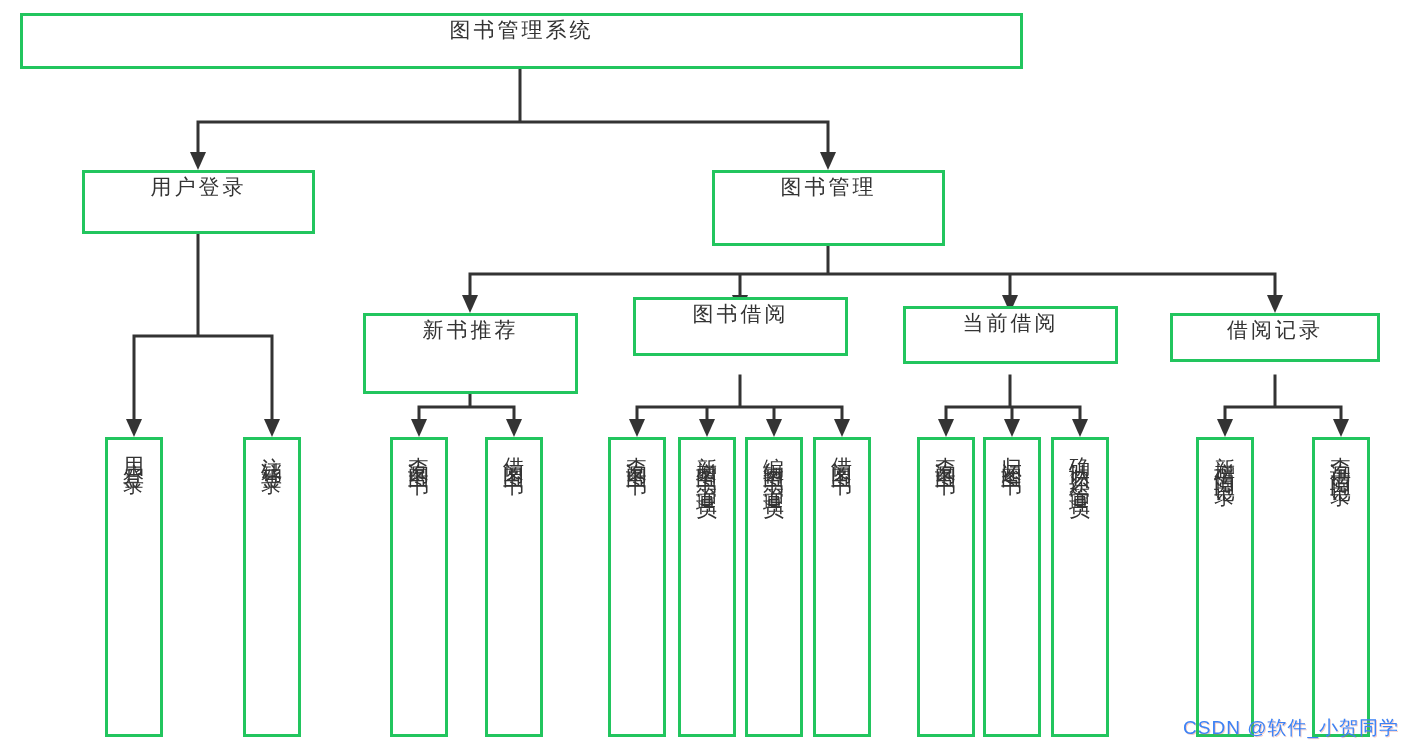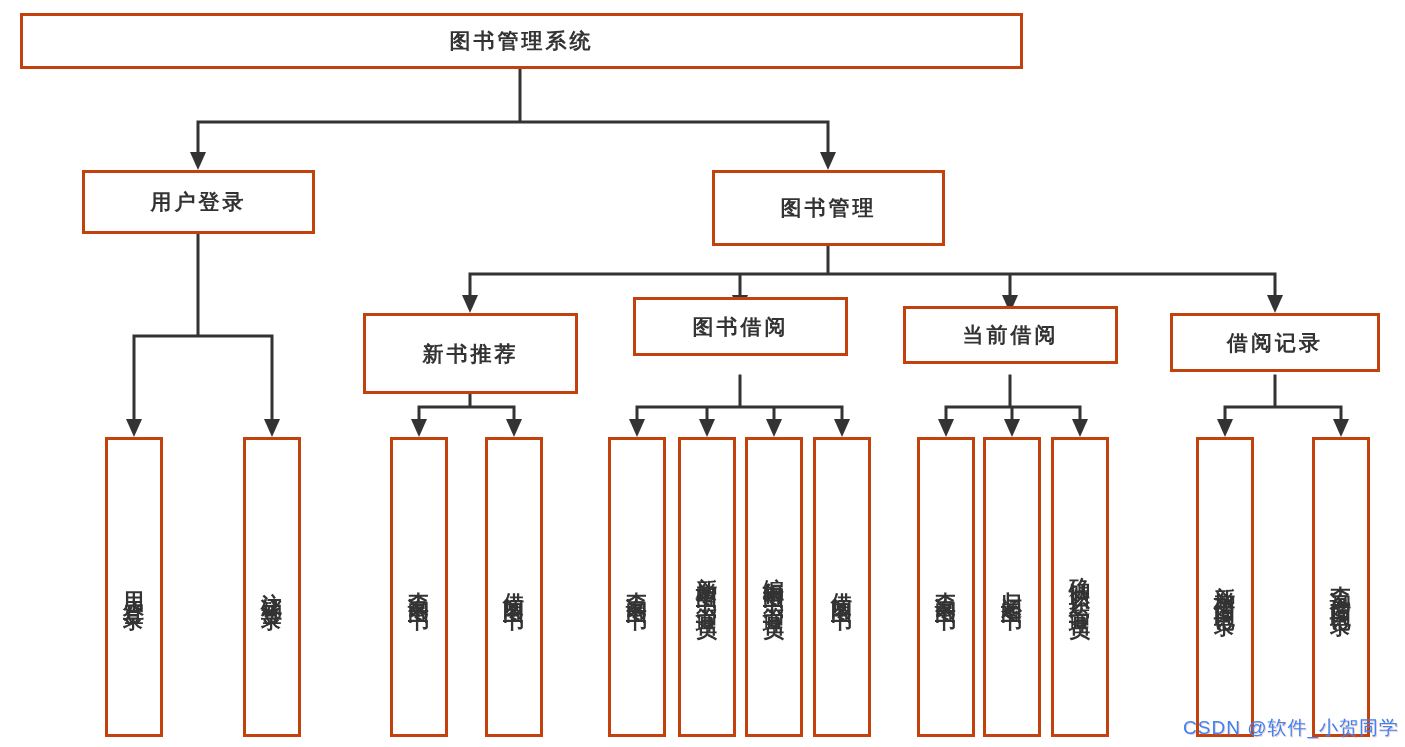--- a/index.html
+++ b/index.html
@@ -18,27 +18,26 @@
   .wires {
     position: absolute;
     left: 0;
     top: 0;
     z-index: 1;
   }
   .box {
     position: absolute;
     box-sizing: border-box;
     background: #ffffff;
-    border: 3px solid #c2410c;
+    border: 3px solid #22c55e;
     display: flex;
-    align-items: center;
+    align-items: flex-start;
     justify-content: center;
     color: #333333;
     z-index: 2;
-    font-weight: bold;
   }
   .hlabel {
     font-size: 21px;
     letter-spacing: 3px;
     white-space: nowrap;
     color: #333333;
   }
   .vleaf {
     top: 437px;
     width: 58px;
@@ -123,21 +122,21 @@
 
   <div class="box" style="left:363px; top:313px; width:215px; height:81px">
     <span class="hlabel">新书推荐</span>
   </div>
   <div class="box" style="left:633px; top:297px; width:215px; height:59px">
     <span class="hlabel">图书借阅</span>
   </div>
   <div class="box" style="left:903px; top:306px; width:215px; height:58px">
     <span class="hlabel">当前借阅</span>
   </div>
-  <div class="box" style="left:1170px; top:313px; width:210px; height:59px">
+  <div class="box" style="left:1170px; top:313px; width:210px; height:49px">
     <span class="hlabel">借阅记录</span>
   </div>
 
   <div class="box vleaf" style="left:105px">
     <span class="vlabel">用户登录</span>
   </div>
   <div class="box vleaf" style="left:243px">
     <span class="vlabel">注销登录</span>
   </div>
 

